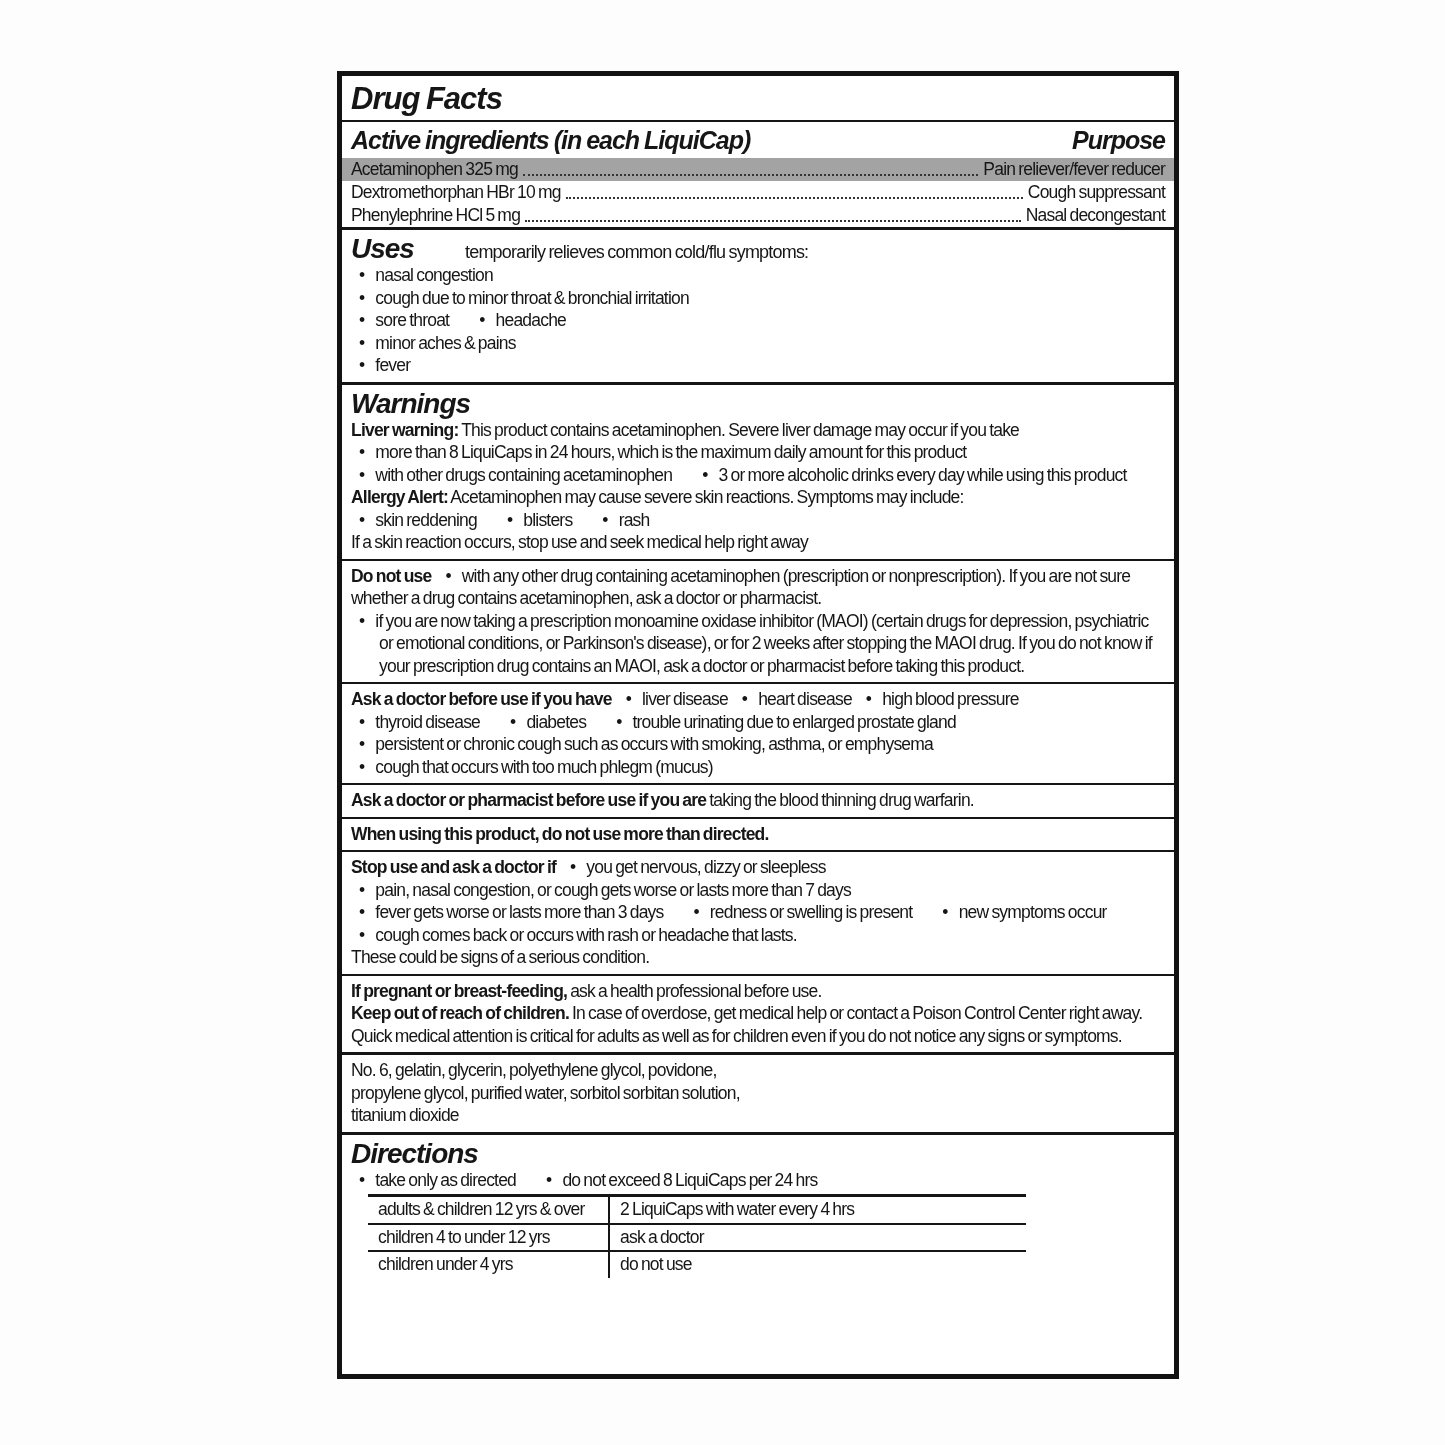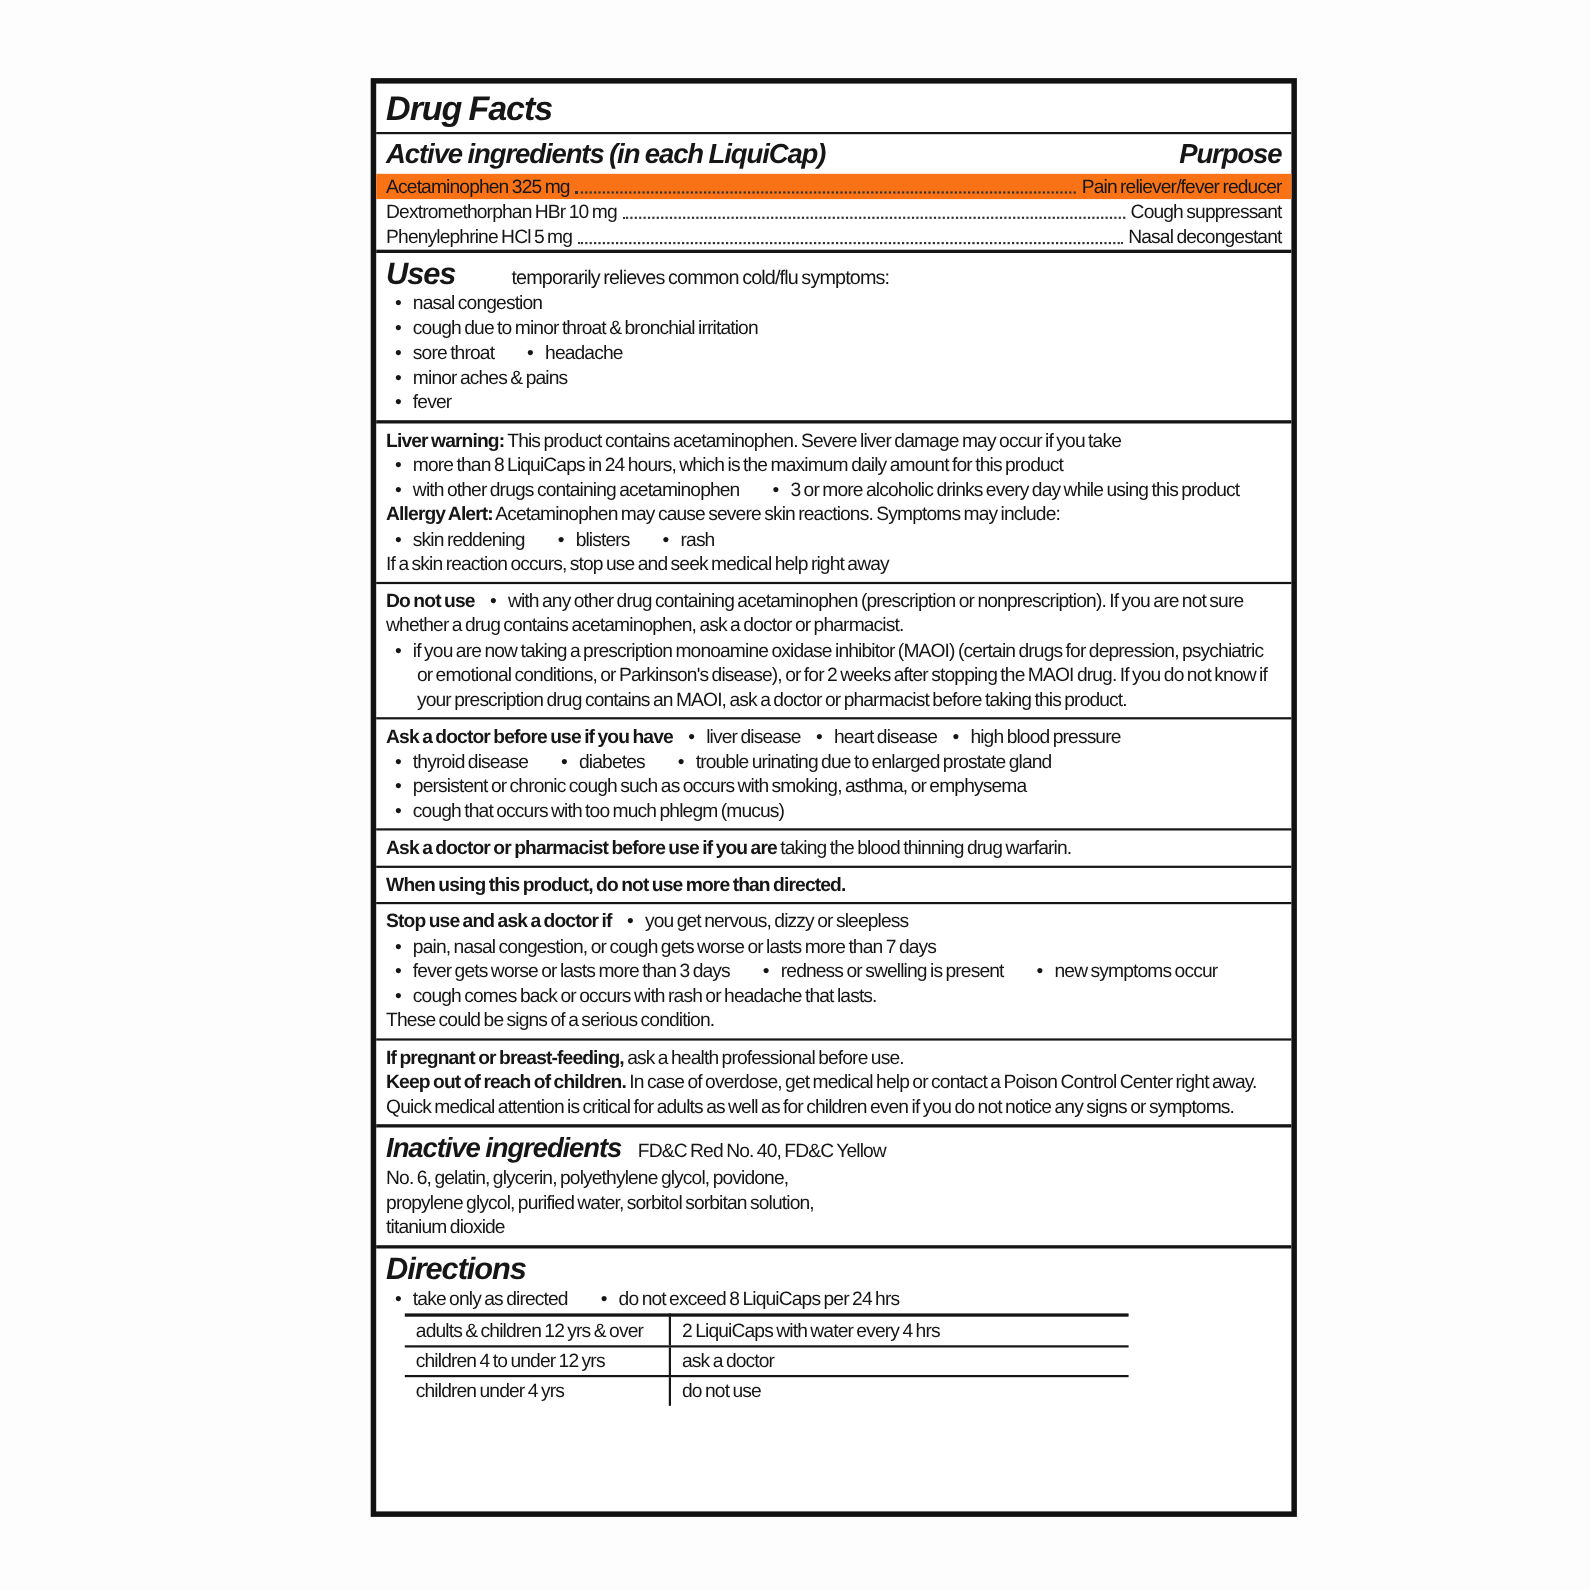--- a/index.html
+++ b/index.html
@@ -51,21 +51,21 @@
 
 <div class="label">
 
   <h1 class="h-df">Drug Facts</h1>
   <div class="rule"></div>
 
   <div class="ai-head">
     <span class="sec-title sm">Active ingredients (in each LiquiCap)</span>
     <span class="sec-title sm">Purpose</span>
   </div>
-  <div class="ing hl" style="background: #f97316;">
+  <div class="ing hl" style="background: #a3a3a3;">
     <span>Acetaminophen 325 mg</span>
     <span class="dots"></span>
     <span>Pain reliever/fever reducer</span>
   </div>
   <div class="ing">
     <span>Dextromethorphan HBr 10 mg</span>
     <span class="dots"></span>
     <span>Cough suppressant</span>
   </div>
   <div class="ing">
@@ -82,20 +82,21 @@
     </p>
     <div class="bl"><span class="it">nasal congestion</span></div>
     <div class="bl"><span class="it">cough due to minor throat &amp; bronchial irritation</span></div>
     <div class="bl"><span class="it">sore throat</span><span class="it">headache</span></div>
     <div class="bl"><span class="it">minor aches &amp; pains</span></div>
     <div class="bl"><span class="it">fever</span></div>
   </div>
   <div class="rule mid"></div>
 
   <div class="sec">
+    <div><span class="sec-title">Warnings</span></div>
     <p class="p">
       <b>Liver warning:</b>
       <span>This product contains acetaminophen. Severe liver damage may occur if you take</span>
     </p>
     <div class="bl"><span class="it">more than 8 LiquiCaps in 24 hours, which is the maximum daily amount for this product</span></div>
     <div class="bl"><span class="it">with other drugs containing acetaminophen</span><span class="it">3 or more alcoholic drinks every day while using this product</span></div>
     <p class="p">
       <b>Allergy Alert:</b>
       <span>Acetaminophen may cause severe skin reactions. Symptoms may include:</span>
     </p>
@@ -152,24 +153,20 @@
       <span>ask a health professional before use.</span>
     </p>
     <p class="p">
       <b>Keep out of reach of children.</b>
       <span>In case of overdose, get medical help or contact a Poison Control Center right away. Quick medical attention is critical for adults as well as for children even if you do not notice any signs or symptoms.</span>
     </p>
   </div>
   <div class="rule mid"></div>
 
   <div class="sec">
-    <p class="p">
-      <span class="sec-title sm mr">Inactive ingredients</span>
-      <span>FD&amp;C Red No. 40, FD&amp;C Yellow</span>
-    </p>
     <p class="p">No. 6, gelatin, glycerin, polyethylene glycol, povidone,</p>
     <p class="p">propylene glycol, purified water, sorbitol sorbitan solution,</p>
     <p class="p">titanium dioxide</p>
   </div>
   <div class="rule mid"></div>
 
   <div class="sec">
     <div><span class="sec-title">Directions</span></div>
     <div class="bl"><span class="it">take only as directed</span><span class="it">do not exceed 8 LiquiCaps per 24 hrs</span></div>
     <table class="dtab">

